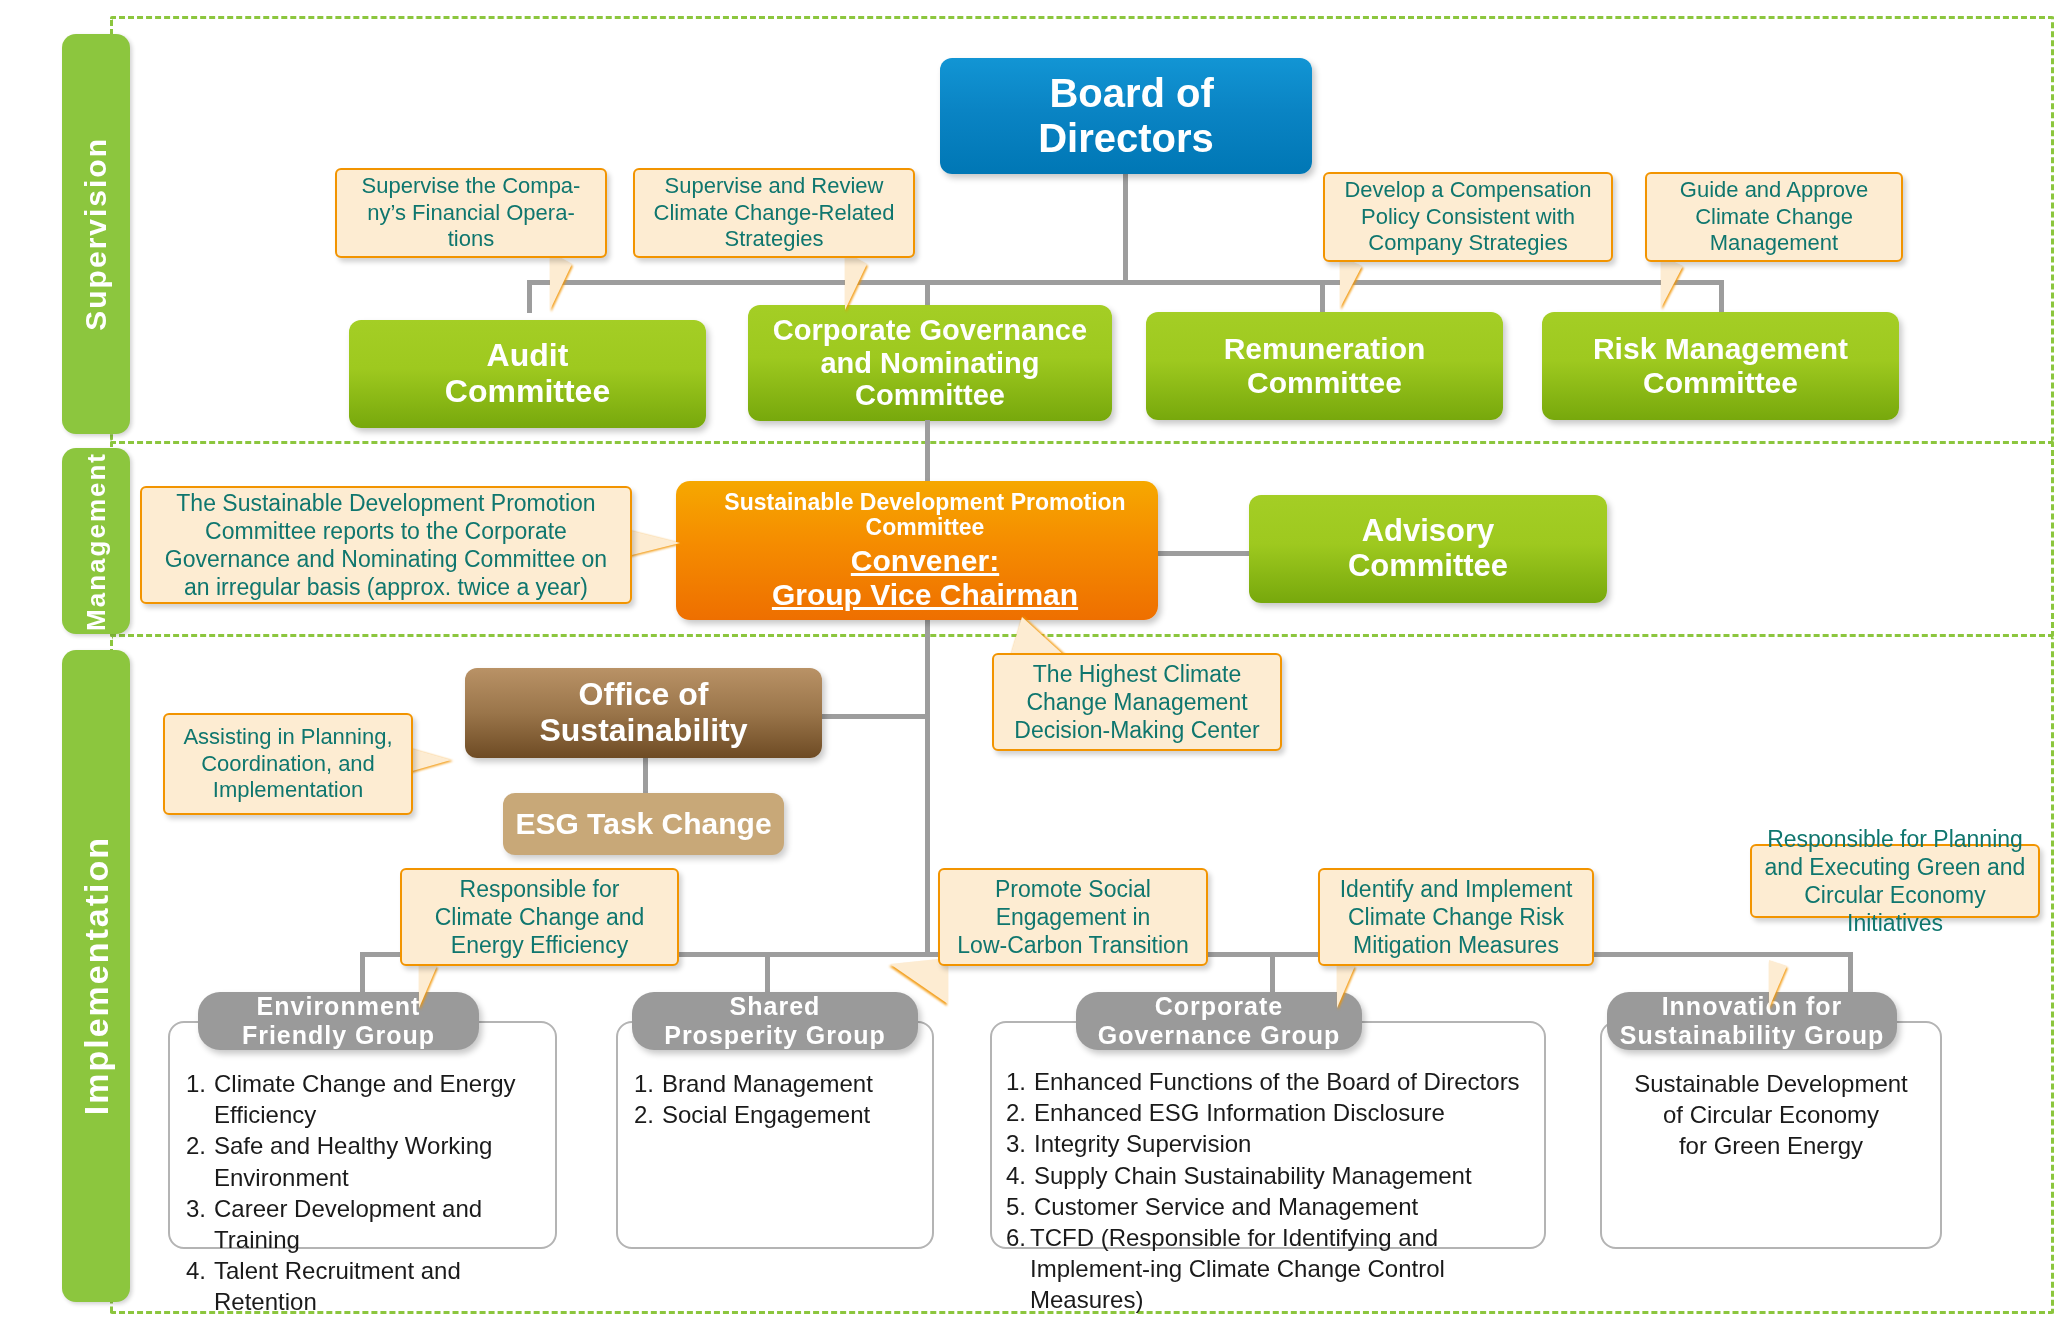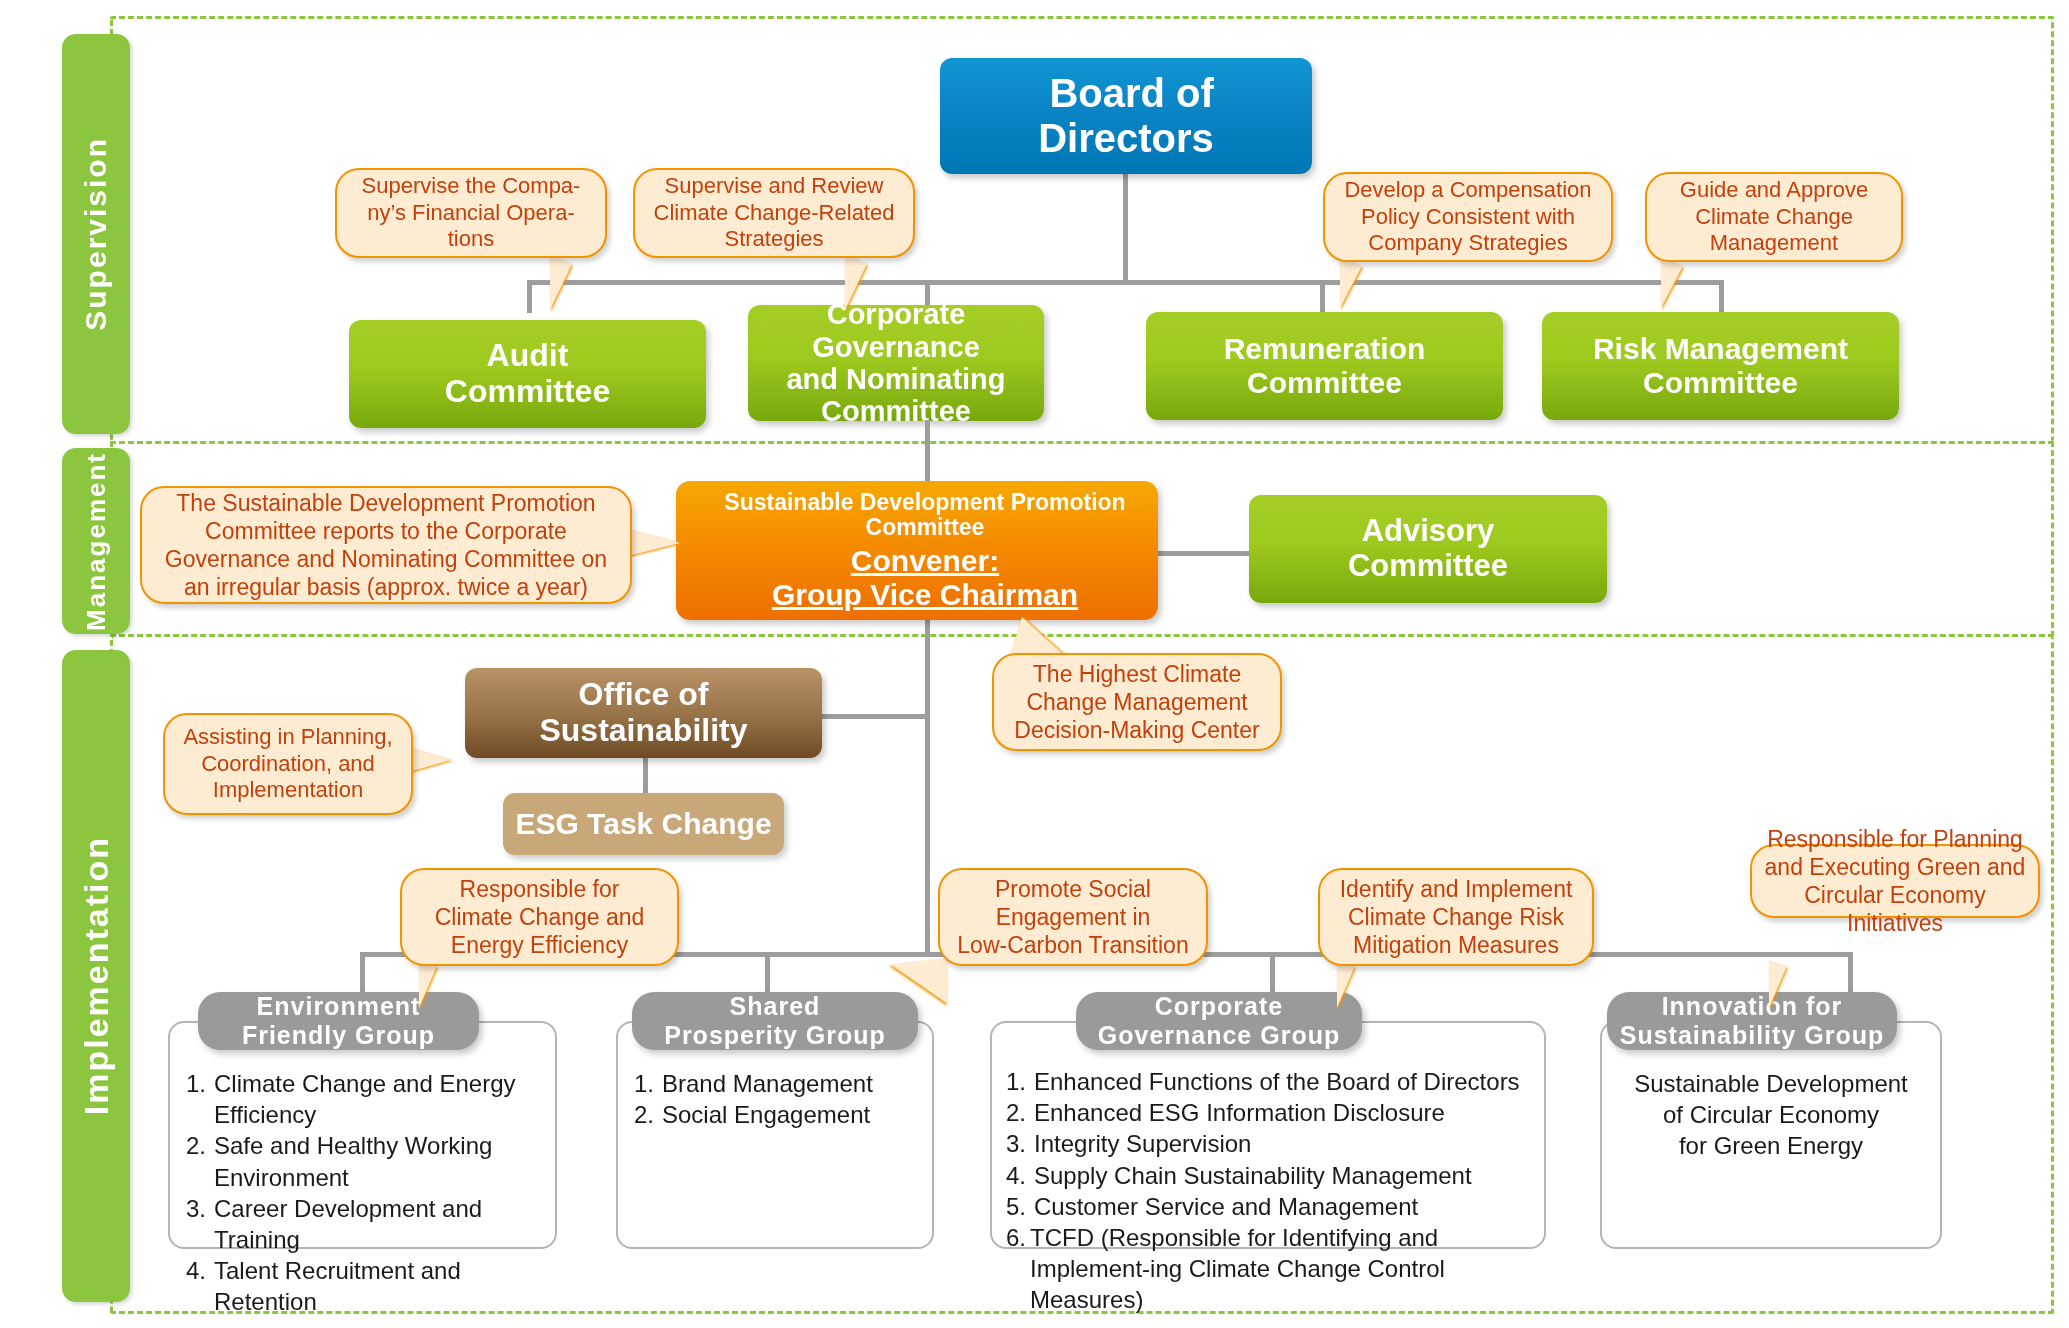--- a/index.html
+++ b/index.html
@@ -59,22 +59,22 @@
     border-radius: 14px;
   }
   .node-brown-dark { background: linear-gradient(180deg,#b99266 0%, #9a754a 50%, #6e4b24 100%); }
   .node-brown-light { background: #c8a878; box-shadow: 3px 4px 6px rgba(0,0,0,0.20); }
 
   
   .callout {
     position: absolute;
     background: #fdecd2;
     border: 2.5px solid #f29400;
-    border-radius: 24px;
-    color: #c2410c;
+    border-radius: 6px;
+    color: #0f766e;
     text-align: center;
     display: flex; align-items: center; justify-content: center;
     line-height: 1.22;
     padding: 6px 10px;
     box-shadow: 3px 4px 5px rgba(0,0,0,0.18);
     z-index: 6;
   }
   .tail { position: absolute; width:0; height:0; z-index: 5; }
 
   
@@ -141,21 +141,21 @@
   <div class="line" style="left:925px; top:280px; width:5px; height:33px;"></div>
   <div class="line" style="left:1320px; top:280px; width:5px; height:33px;"></div>
   <div class="line" style="left:1719px; top:280px; width:5px; height:33px;"></div>
 
   <div class="node node-blue" style="left:940px; top:58px; width:372px; height:116px; font-size:40px; white-space:pre-line;text-align:right;">Board of
 Directors</div>
 
   <div class="node node-green" style="left:349px; top:320px; width:357px; height:108px; font-size:32px; white-space:pre-line;">Audit
 Committee</div>
 
-  <div class="node node-green" style="left:748px; top:305px; width:296px; height:116px; font-size:29px; white-space:pre-line;">Corporate Governance
+  <div class="node node-green" style="left:748px; top:305px; width:364px; height:116px; font-size:29px; white-space:pre-line;">Corporate Governance
 and Nominating
 Committee</div>
 
   <div class="node node-green" style="left:1146px; top:312px; width:357px; height:108px; font-size:30px; white-space:pre-line;">Remuneration
 Committee</div>
 
   <div class="node node-green" style="left:1542px; top:312px; width:357px; height:108px; font-size:30px; white-space:pre-line;">Risk Management
 Committee</div>
 
   <div class="callout" style="left:335px; top:168px; width:272px; height:90px; font-size:22px; white-space:pre-line;">Supervise the Compa-

